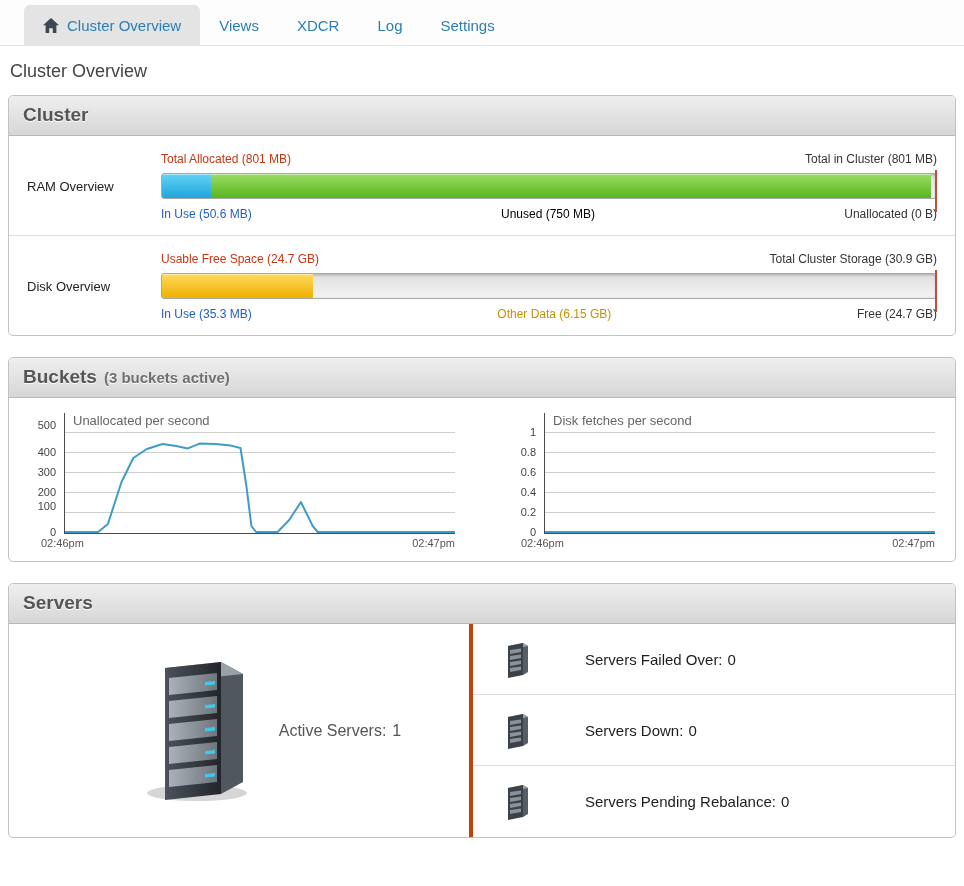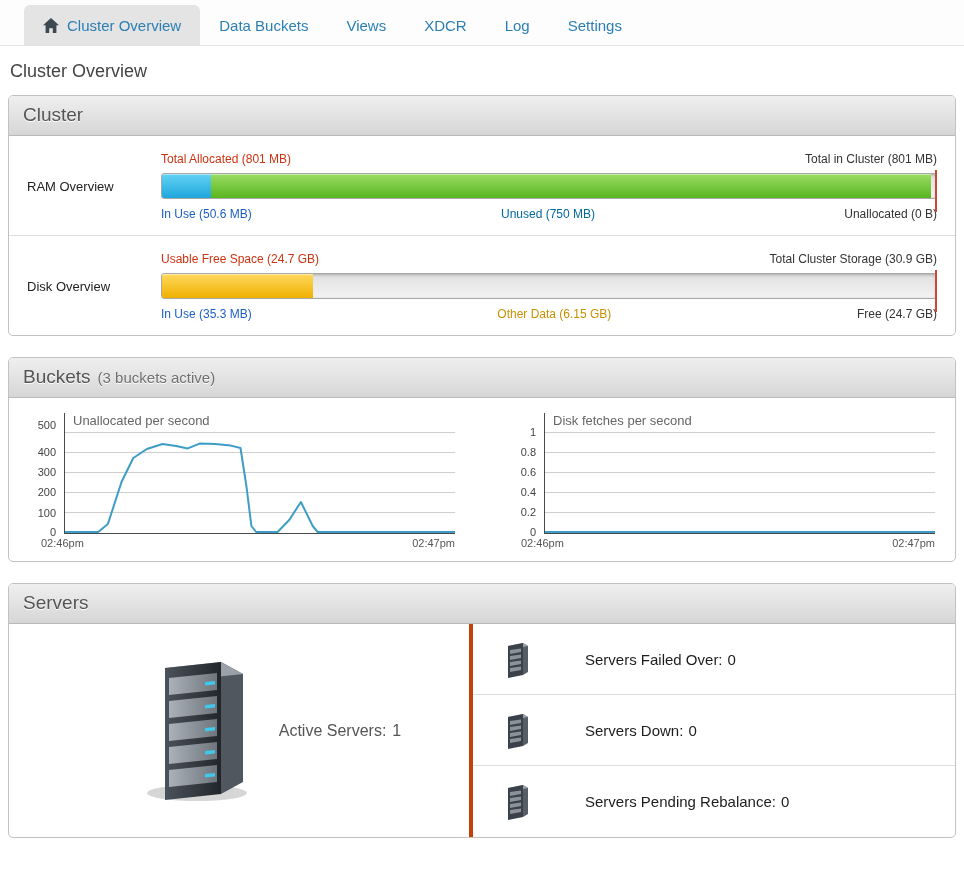--- a/index.html
+++ b/index.html
@@ -49,40 +49,41 @@
     background: #fff;
   }
   .panel-header {
     padding: 8px 27px 9px 14px;
     font-size: 19px;
     color: #555;
     text-shadow: 0 1px 0 #fff;
     background: linear-gradient(#efefef, #d6d6d6);
     border-bottom: 1px solid #b8b8b8;
     border-radius: 4px 4px 0 0;
+    font-weight: bold;
   }
   .panel-sub { font-size: 15px; color: #6f6f6f; margin-left: 7px; }
 
   
   .overview-row { display: flex; padding: 16px 18px 14px 18px; }
   .overview-row.first { border-bottom: 1px solid #ddd; }
   .row-label {
     width: 134px;
     display: flex;
     align-items: center;
     font-size: 13px;
     color: #222;
   }
   .row-content { flex: 1; }
   .labels-row { display: flex; justify-content: space-between; font-size: 12px; }
   .labels-row.top { margin-bottom: 7px; }
   .labels-row.bottom { margin-top: 8px; }
   .lbl.red    { color: #cc3311; }
   .lbl.blue   { color: #1e5fc4; }
-  .lbl.green  { color: #0369a1; }
+  .lbl.green  { color: #000000; }
   .lbl.orange { color: #c79100; }
   .lbl.dark   { color: #333; }
 
   .usage-bar {
     position: relative;
     height: 26px;
     border: 1px solid #a8a8a8;
     border-radius: 3px;
     background: linear-gradient(#e0e0e0, #f3f3f3);
     box-shadow: inset 0 1px 3px rgba(0,0,0,.25);
@@ -151,23 +152,20 @@
 <body>
 
 <nav class="topnav" id="nav-items">
     <div class="nav-item active">
       <svg width="16" height="15" viewBox="0 0 16 15">
         <path d="M8 0 L16 7.2 H13.4 V15 H9.8 V10.2 H6.2 V15 H2.6 V7.2 H0 Z" fill="#3d4852"></path>
       </svg>
       <span>Cluster Overview</span>
     </div>
     <div class="nav-item">
-      <span>Data Buckets</span>
-    </div>
-    <div class="nav-item">
       <span>Views</span>
     </div>
     <div class="nav-item">
       <span>XDCR</span>
     </div>
     <div class="nav-item">
       <span>Log</span>
     </div>
     <div class="nav-item">
       <span>Settings</span>
@@ -230,21 +228,21 @@
 
 <section class="panel">
   <header class="panel-header">
     <span>Buckets</span><span class="panel-sub">(3 buckets active)</span>
   </header>
   <div class="panel-body charts" id="charts">
       <div class="chart">
         <div class="chart-body">
           <div class="ylabels">
             <span class="ytick" style="top: 113px;">0</span>
-            <span class="ytick" style="top: 94px;">100</span>
+            <span class="ytick" style="top: 87px;">100</span>
             <span class="ytick" style="top: 73px;">200</span>
             <span class="ytick" style="top: 53px;">300</span>
             <span class="ytick" style="top: 33px;">400</span>
             <span class="ytick" style="top: 6px;">500</span>
           </div>
           <div class="plot-col">
             <div class="chart-title">Unallocated per second</div>
             <div class="plot"><svg width="390" height="103">
                 <line x1="0" x2="390" y1="81" y2="81" stroke="#cfcfcf" stroke-width="1" shape-rendering="crispEdges"></line>
                 <line x1="0" x2="390" y1="61" y2="61" stroke="#cfcfcf" stroke-width="1" shape-rendering="crispEdges"></line>

